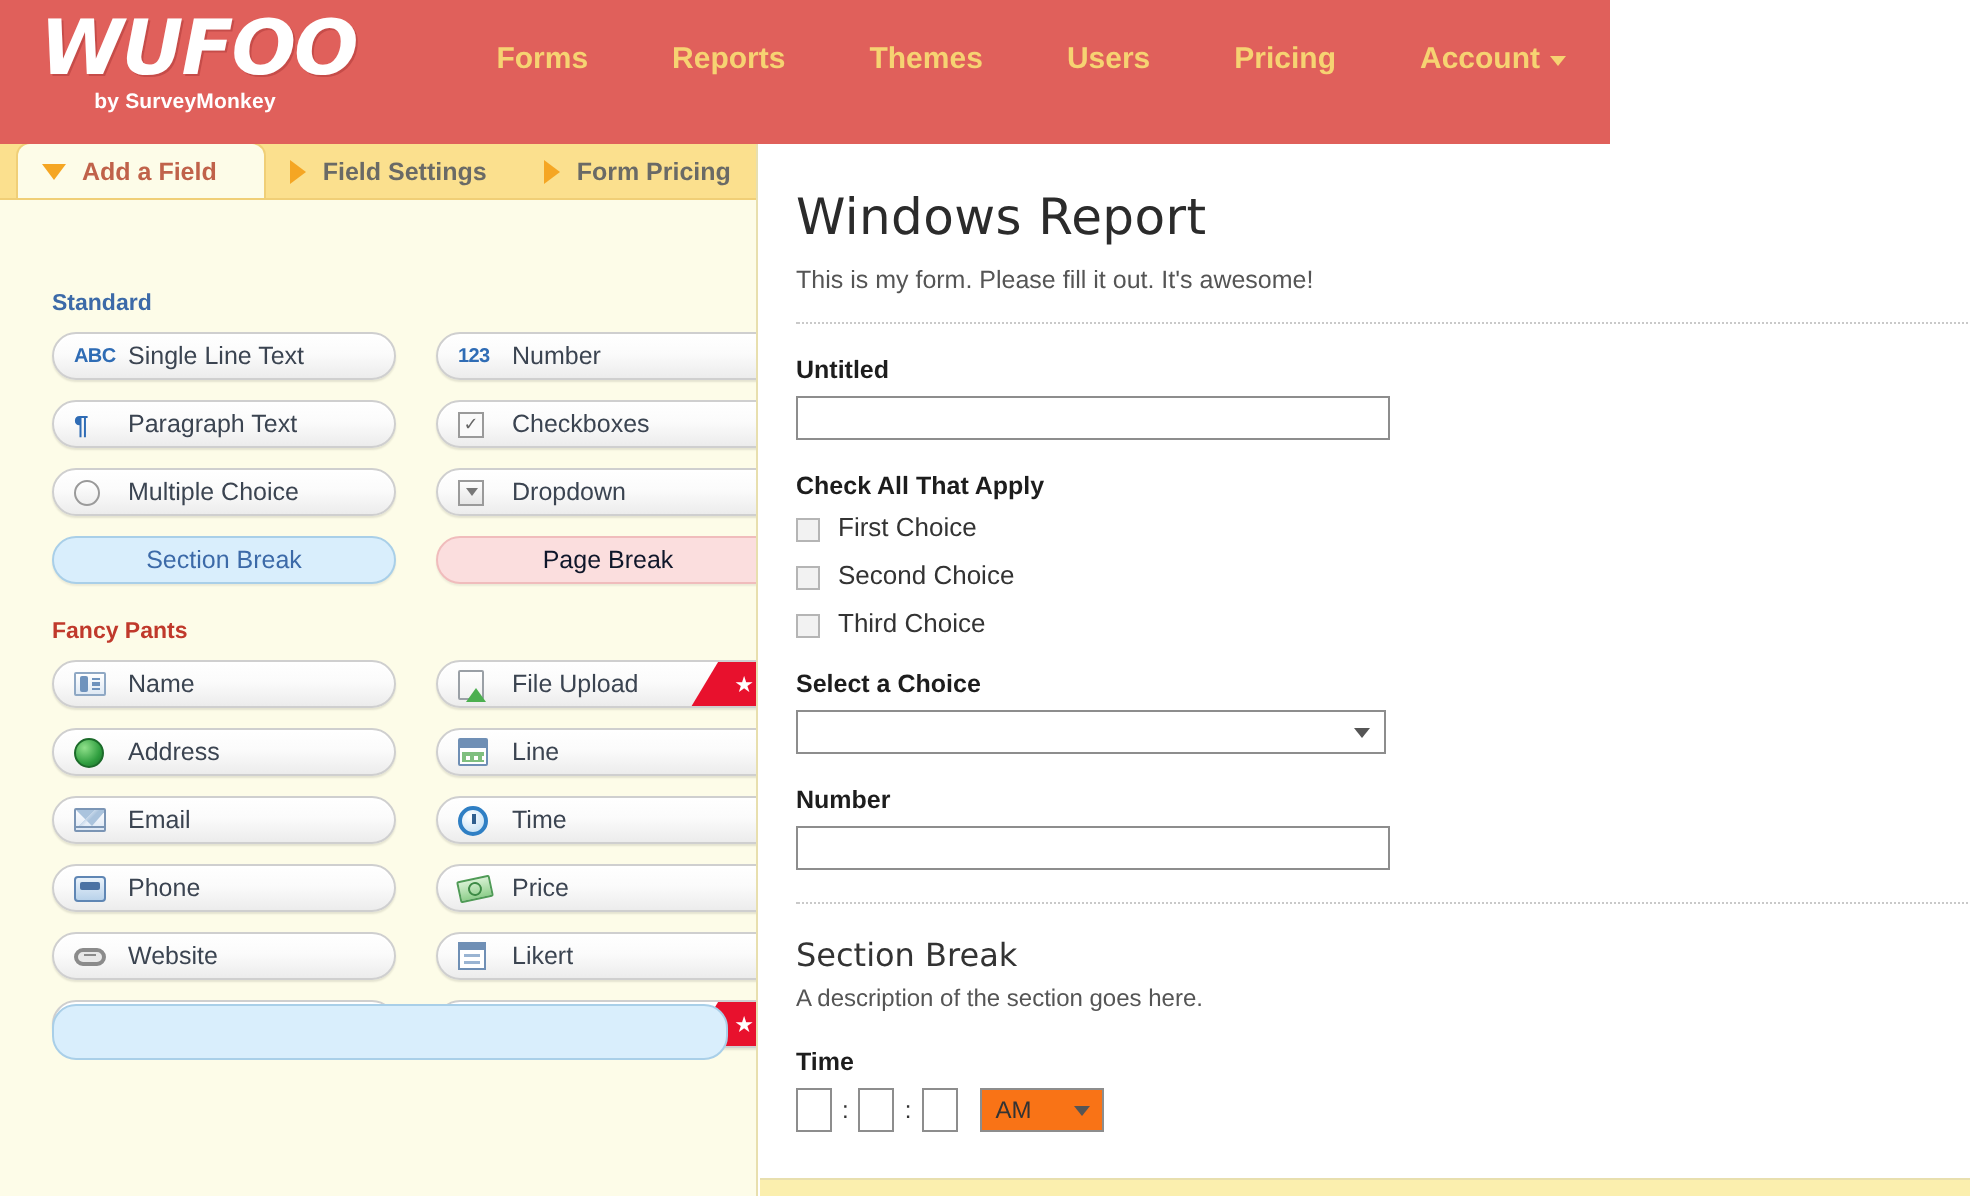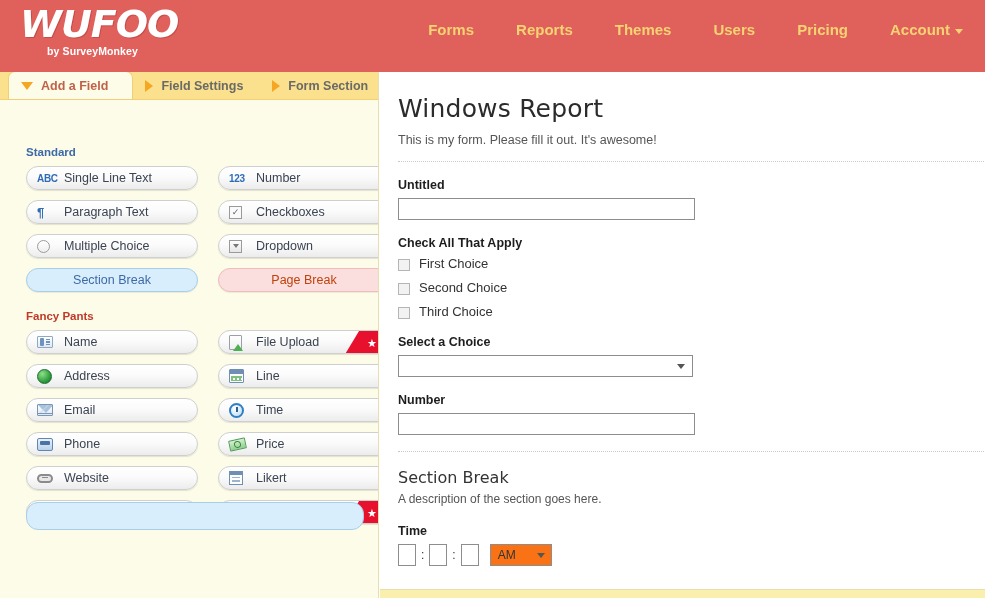--- a/index.html
+++ b/index.html
@@ -8,21 +8,21 @@
     width: 985px; height: 598px;
     overflow: hidden;
     font-family: "Liberation Sans", sans-serif;
     background: #ffffff;
   }
   #app { position: relative; width: 985px; height: 598px; overflow: hidden; background:#fff; }
 
   
   .header {
     position: absolute; top: 0; left: 0;
-    width: 985px; height: 72px;
+    width: 805px; height: 72px;
     background: #e0605b;
   }
   .logo-wrap {
     position: absolute; left: 20px; top: 4px;
     width: 145px; text-align: center;
   }
   .logo-word {
     font-family: "DejaVu Sans", sans-serif;
     font-weight: bold; font-style: italic;
     font-size: 38px; line-height: 40px;
@@ -121,21 +121,21 @@
     display: flex; align-items: center; justify-content: flex-start;
     flex: none;
   }
   .fbtn.centered { justify-content: center; }
 
   .fbtn.section-break {
     background: #d9eefc; border: 1px solid #a9cfe8; color: #3c6aa8;
     box-shadow: 0 1px 1px rgba(0,0,0,.07);
   }
   .fbtn.page-break {
-    background: #fbdede; border: 1px solid #f0bcbc; color: #c2410c;
+    background: #fbdede; border: 1px solid #f0bcbc; color: #0f172a;
     box-shadow: 0 1px 1px rgba(0,0,0,.07);
   }
 
   .premium {
     position: absolute; right: -1px; top: -1px;
     width: 46px; height: 26px;
     background: #e8112d;
     border-top-right-radius: 13px; border-bottom-right-radius: 13px;
     clip-path: polygon(34% 0, 100% 0, 100% 100%, 0 100%);
     display: flex; align-items: center; justify-content: center;
@@ -373,21 +373,21 @@
       <div class="tab active">
         <span class="tri-down"></span>
         <span>Add a Field</span>
       </div>
       <div class="tab inactive">
         <span class="tri-right"></span>
         <span>Field Settings</span>
       </div>
       <div class="tab inactive">
         <span class="tri-right"></span>
-        <span>Form Section</span>
+        <span>Form Pricing</span>
       </div>
     </div>
 
     <div class="panel-body">
 
       <div class="group-title standard">Standard</div>
 
       <div class="field-grid">
         <div class="fbtn">
           <span class="ico">

